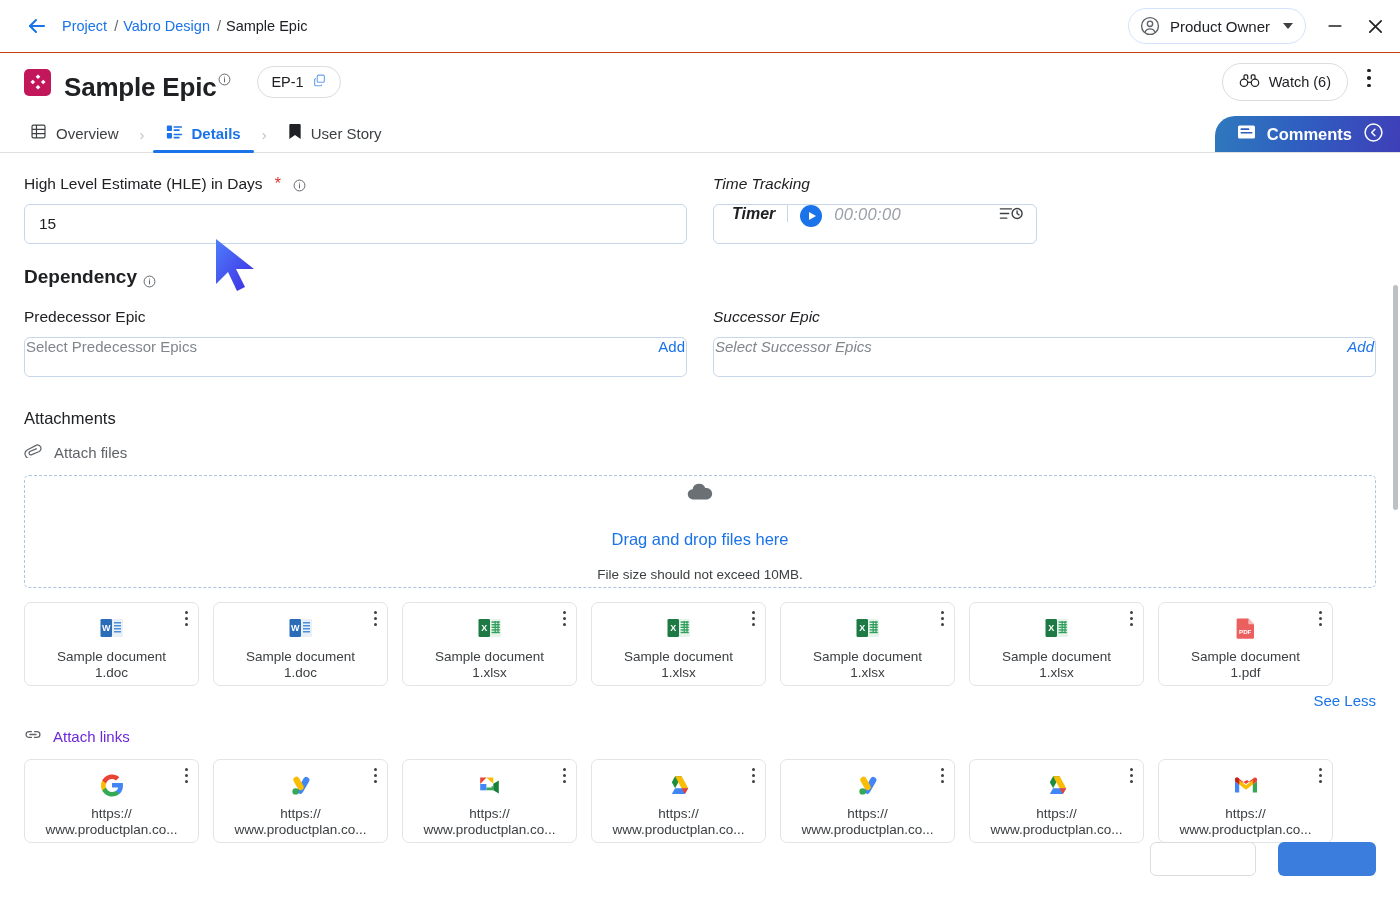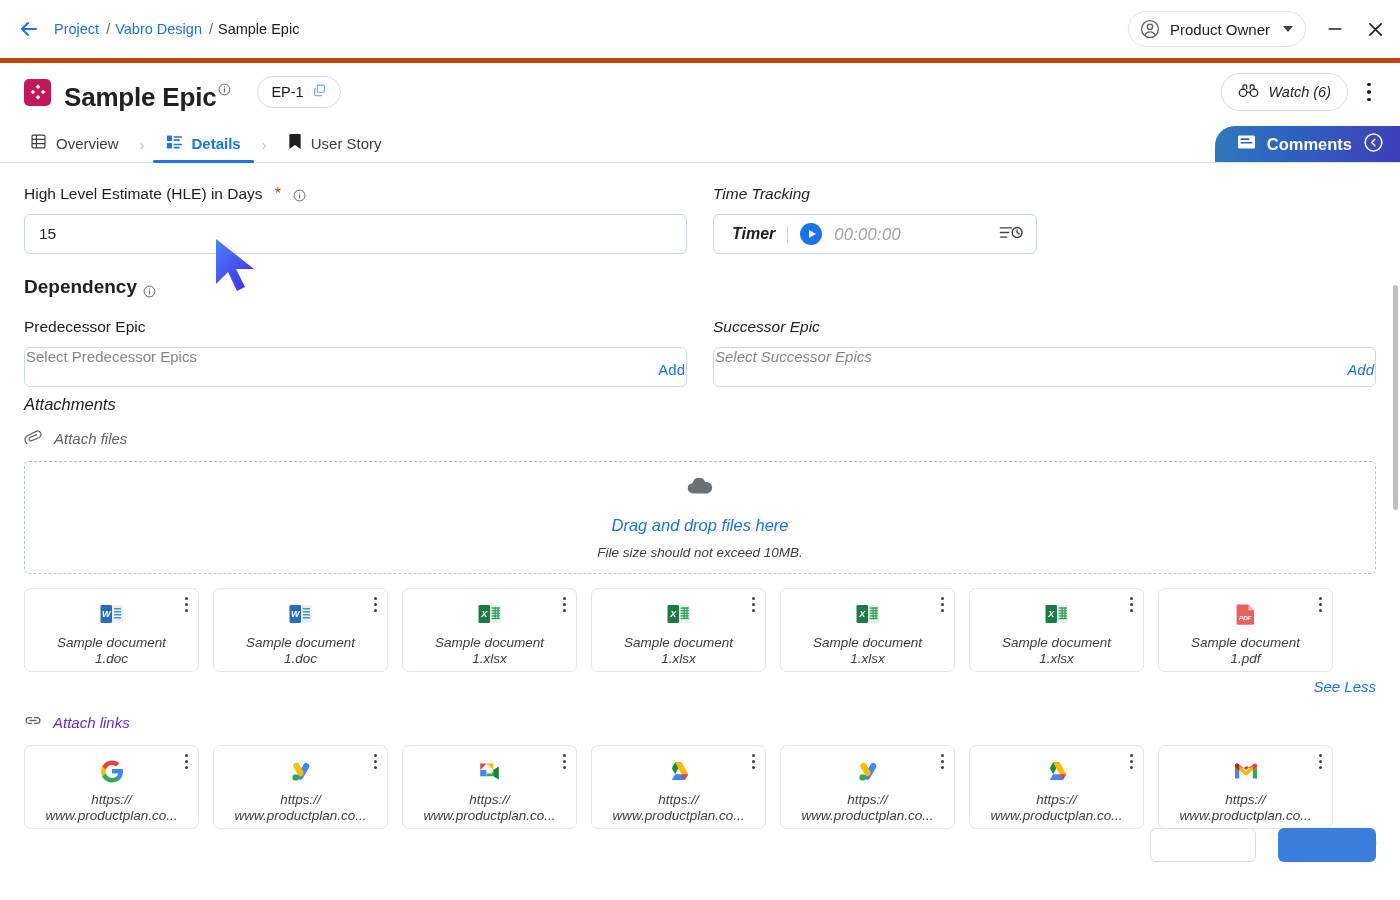--- a/index.html
+++ b/index.html
@@ -7,22 +7,22 @@
     width: 1400px; height: 900px;
     font-family: "Liberation Sans", sans-serif;
     background: #ffffff;
     color: #202124;
     overflow: hidden;
   }
   .app { position: relative; width: 1400px; height: 900px; background: #fff; }
 
   
   .topbar {
-    height: 63px; display: flex; align-items: center;
-    padding: 0 14px 0 16px; border-bottom: 5px solid #c2410c;
+    height: 53px; display: flex; align-items: center;
+    padding: 0 14px 0 24px; border-bottom: 1px solid #c2410c;
     position: relative;
   }
   .back-arrow {
     width: 26px; height: 26px; display: flex; align-items: center; justify-content: center;
     color: #1a73e8; cursor: pointer; margin-right: 12px;
   }
   .crumbs { display: flex; align-items: center; font-size: 14.5px; gap: 2px; }
   .crumb-link { color: #1a73e8; cursor: pointer; }
   .crumb-sep { color: #5f6368; margin: 0 3px 0 5px; }
   .crumb-current { color: #202124; }
@@ -61,21 +61,21 @@
   }
   .info-sup {
     display: inline-block; vertical-align: super; margin-left: 2px;
     width: 13px; height: 13px;
   }
   .id-chip {
     display: flex; align-items: center; gap: 8px; margin-left: 26px;
     border: 1px solid #dadce0; border-radius: 18px; padding: 6px 13px;
     font-size: 14.5px; color: #202124; cursor: pointer;
   }
-  .title-right { margin-left: auto; display: flex; align-items: center; gap: 8px; font-style: italic; }
+  .title-right { margin-left: auto; display: flex; gap: 8px; }
   .watch-chip {
     display: flex; align-items: center; gap: 9px;
     border: 1px solid #dadce0; border-radius: 20px; padding: 8px 16px;
     font-size: 14.5px; color: #202124; cursor: pointer; background: #fff;
   }
   .kebab {
     width: 26px; height: 30px; display: flex; flex-direction: column;
     align-items: center; justify-content: center; gap: 4px; cursor: pointer;
   }
   .kebab i { width: 3.5px; height: 3.5px; border-radius: 50%; background: #202124; display: block; }
@@ -121,21 +121,21 @@
     display: flex; align-items: center; gap: 6px;
   }
 
   .text-input {
     height: 40px; border: 1px solid #c6d7ea; border-radius: 6px;
     display: flex; align-items: center; padding: 0 14px;
     font-size: 15.5px; color: #202124; background: #fff;
   }
   .timer-box {
     height: 40px; width: 324px; border: 1px solid #c6d7ea; border-radius: 6px;
-    display: flex; align-items: center; padding: 0 13px 0 18px; gap: 12px;
+    display: flex; padding: 0 13px 0 18px; gap: 12px;
     background: #fff;
   }
   .timer-label { font-size: 16px; font-weight: bold; color: #202124; }
   .timer-div { width: 1px; height: 17px; background: #c6d7ea; }
   .play-btn {
     width: 22px; height: 22px; border-radius: 50%; background: #1a73e8;
     display: flex; align-items: center; justify-content: center; cursor: pointer; flex: none;
   }
   .play-btn .tri {
     width: 0; height: 0; border-left: 7px solid #fff;
@@ -144,31 +144,31 @@
   }
   .timer-val { font-size: 16.5px; color: #9aa0a6; letter-spacing: .3px; }
   .timer-log { margin-left: auto; cursor: pointer; color: #3c4043; }
 
   .select-input {
     height: 40px; border: 1px solid #c6d7ea; border-radius: 6px;
     display: flex; align-items: flex-start; padding: 0 1px;
     font-size: 15px; background: #fff;
   }
   .select-input .ph { color: #80868b; }
-  .add-link { margin-left: auto; color: #1a73e8; font-size: 15px; cursor: pointer; margin-top: 13px; }
+  .add-link { margin-left: auto; color: #1a73e8; font-size: 15px; cursor: pointer; }
 
   .attach-head { font-size: 16.5px; color: #202124; margin-bottom: 16px; }
   .attach-sub {
     display: flex; align-items: center; gap: 11px; font-size: 15px; color: #5f6368;
     margin-bottom: 14px;
   }
   .dropzone {
     height: 113px; border: 1.5px dashed #aac4e4; border-radius: 5px;
     display: flex; flex-direction: column; align-items: center; justify-content: center;
-    gap: 10px; cursor: pointer;
+    gap: 18px; cursor: pointer;
   }
   .dz-title { color: #1a73e8; font-size: 16.5px; margin-top: 7px; }
   .dz-sub { color: #3c4043; font-size: 13.5px; }
 
   .card-grid { display: flex; gap: 14px; margin-top: 14px; }
   .card {
     width: 175px; height: 84px; border: 1px solid #e2e4e7; border-radius: 7px;
     background: #fff; position: relative; display: flex; flex-direction: column;
     align-items: center; padding-top: 12px; cursor: pointer;
   }
@@ -418,21 +418,21 @@
         <div class="field-label">
           <span>Successor Epic</span>
         </div>
         <div class="select-input">
           <span class="ph">Select Successor Epics</span>
           <span class="add-link">Add</span>
         </div>
       </div>
     </div>
 
-    <div style="margin-top:8px;font-style:italic;">
+    <div style="margin-top:32px;">
       <div class="attach-head">Attachments</div>
       <div class="attach-sub">
         <span>
           <svg width="19" height="14" viewBox="0 0 22 14" fill="none" stroke="#5f6368" stroke-width="1.4">
               <path d="M14.8 4.2l-8 3.4a2.1 2.1 0 0 0 1.6 3.8l9.2-3.9a4 4 0 0 0-3.1-7.3L4.1 5.5a5.4 5.4 0 0 0 4.2 9.9"></path>
             </svg>
         </span>
         <span>Attach files</span>
       </div>
 

